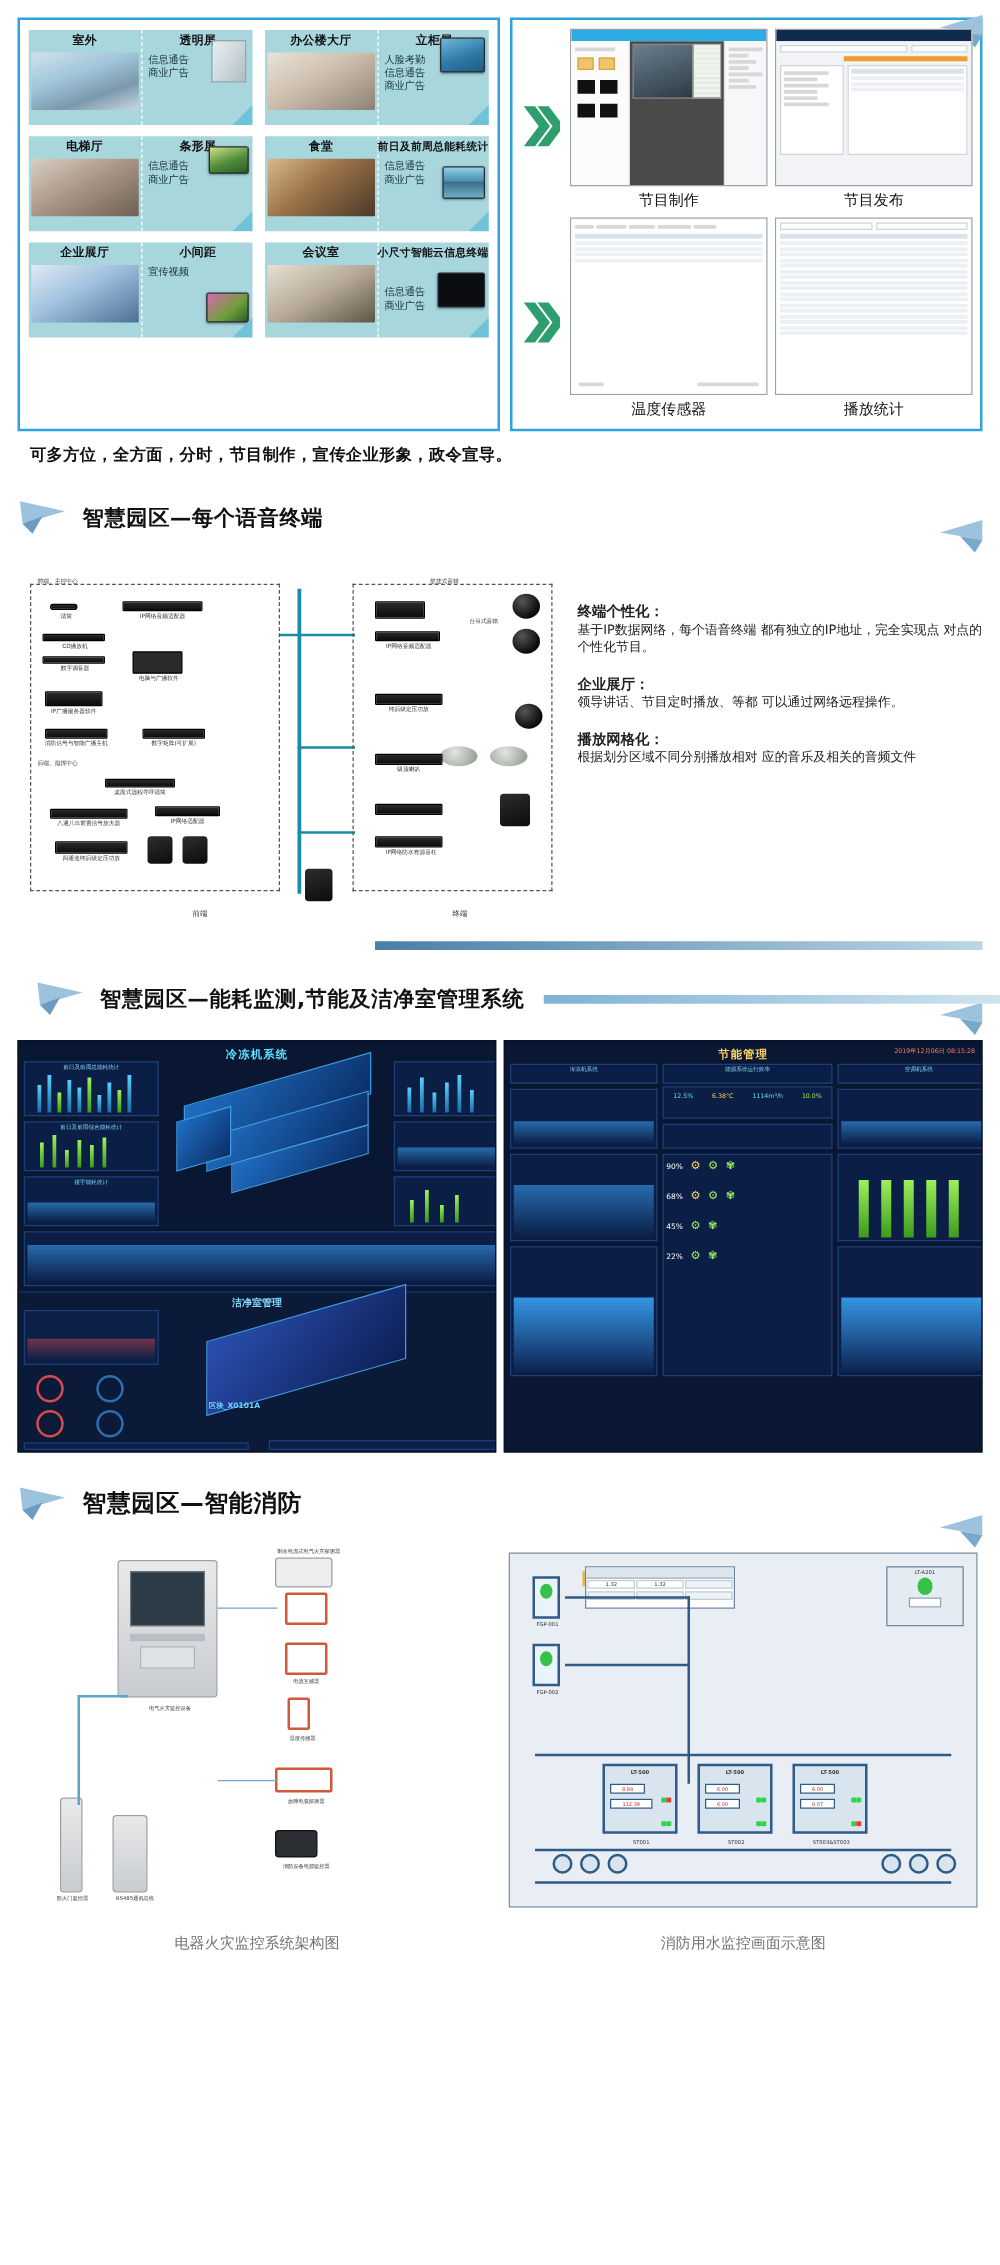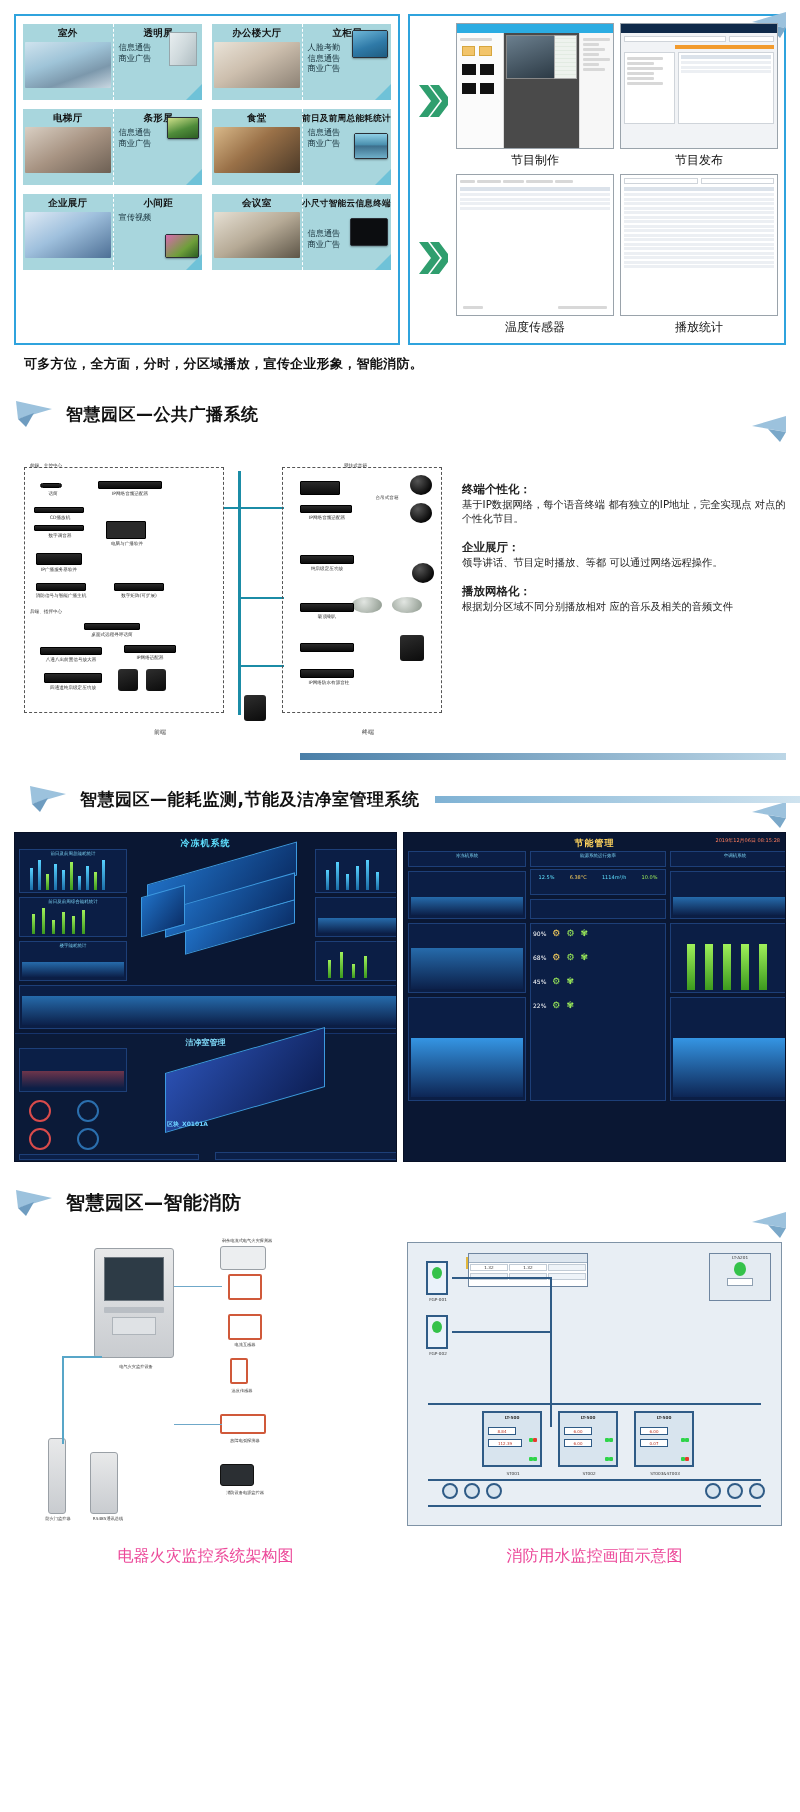--- a/index.html
+++ b/index.html
@@ -189,21 +189,21 @@
   .gauge.red { border-color:#d94b4b; }
   .iso-slab {
      position:absolute; background: linear-gradient(135deg,#1f6fc4,#0b2f68);
      transform: skewY(-16deg); border:1px solid #3d9ae0;
   }
 
   
   #sec4 { padding-top: 26px; }
   .s4-body { display:flex; padding: 10px 14px 0 14px; gap:6px; }
   .s4-half { width: 50%; position:relative; height: 300px; }
-  .s4-cap { text-align:center; font-size:16px; padding-top:8px; color:#ec4899;}
+  .s4-cap { text-align:center; font-size:12px; padding-top:8px; color:#737373;}
   .fire-panel {
     position:absolute; background: linear-gradient(180deg,#e8e9ea,#c9ccd0);
     border:1px solid #9aa0a6; border-radius:3px;
   }
   .fire-screen { background:#2d3b46; border:1px solid #6b757d; }
   .sens-box { position:absolute; border:2px solid #d0593a; border-radius:2px; background:#fff;}
   .tiny-t { font-size:4.2px; color:#333; line-height:5px; text-align:center; white-space:nowrap;}
   .hmi { position:absolute; background:#e8eef4; border:1px solid #7f93a6; }
   .hmi-tank { position:absolute; background:#d8e4ee; border:2px solid #2f5b86; }
   .led-g { width:4px;height:4px;background:#2fd44a;display:inline-block;border-radius:1px;}
@@ -460,34 +460,34 @@
                     <div class="tbl-row"></div>
                 </div>
               </div>
               <div class="shot-cap">播放统计</div>
             </div>
           </div>
         </div>
       </div>
     </div>
 
-    <div class="s1-caption">可多方位，全方面，分时，分区域播放，宣传企业形象，智能消防。</div>
+    <div class="s1-caption">可多方位，全方面，分时，节目制作，宣传企业形象，政令宣导。</div>
   </section>
 
   <section id="sec2">
     <svg class="corner-arrow" style="top:414px;" viewBox="0 0 40 30">
       <polygon points="40,2 6,12 40,18" fill="#9cc2dd"></polygon>
       <polygon points="40,18 22,15 34,28" fill="#7aa8c9"></polygon>
     </svg>
     <div class="sec-head">
       <svg class="arrow-mark" viewBox="0 0 42 30">
         <polygon points="2,2 38,10 4,20" fill="#9cc2dd"></polygon>
         <polygon points="4,20 20,14 12,28" fill="#6e9cc0"></polygon>
       </svg>
-      <div class="sec-title">智慧园区—公共广播系统</div>
+      <div class="sec-title">智慧园区—每个语音终端</div>
     </div>
 
     <div class="s2-body">
       <div class="s2-diagram" style="height:300px">
 
         <div class="diag-box" style="left:10px;top:20px;width:200px;height:246px;"></div>
         <div style="position:absolute;left:16px;top:16px;" class="dev-caption">前端、主控中心</div>
 
         <div class="dev-rack" style="position:absolute;left:84px;top:34px;width:64px;height:8px;"></div>
         <div class="dev-caption" style="position:absolute;left:72px;top:44px;width:88px;">IP网络音频适配器</div>

